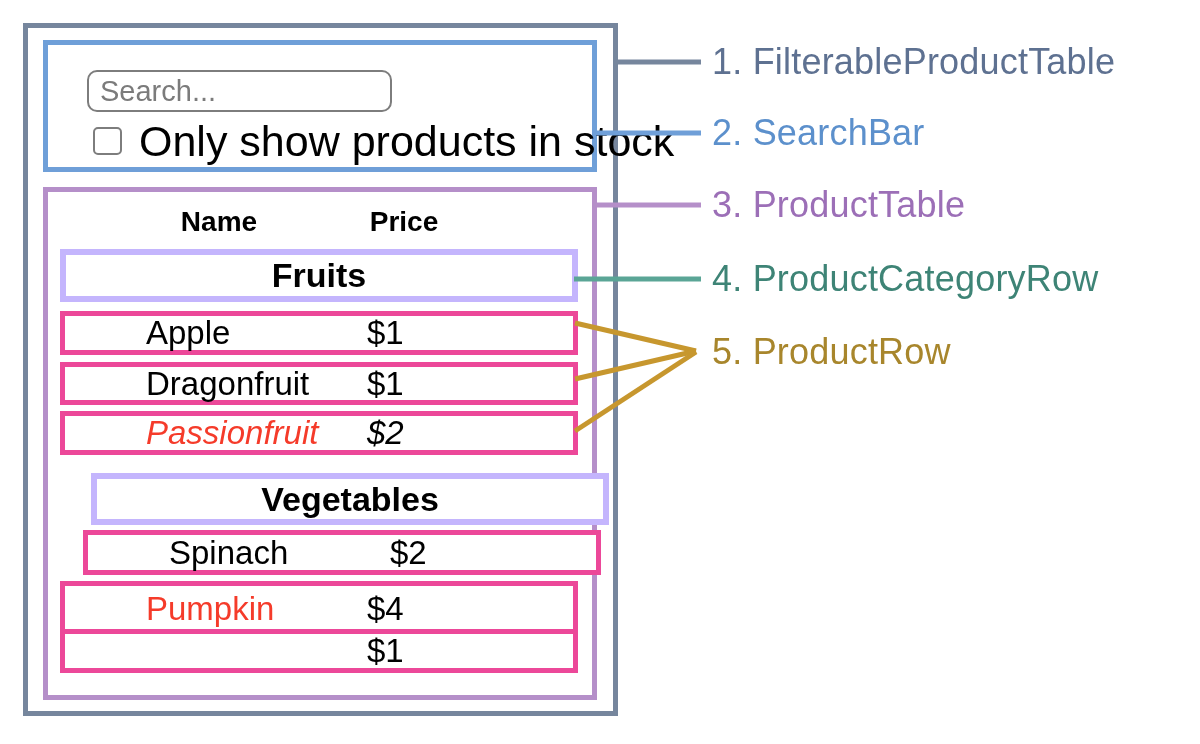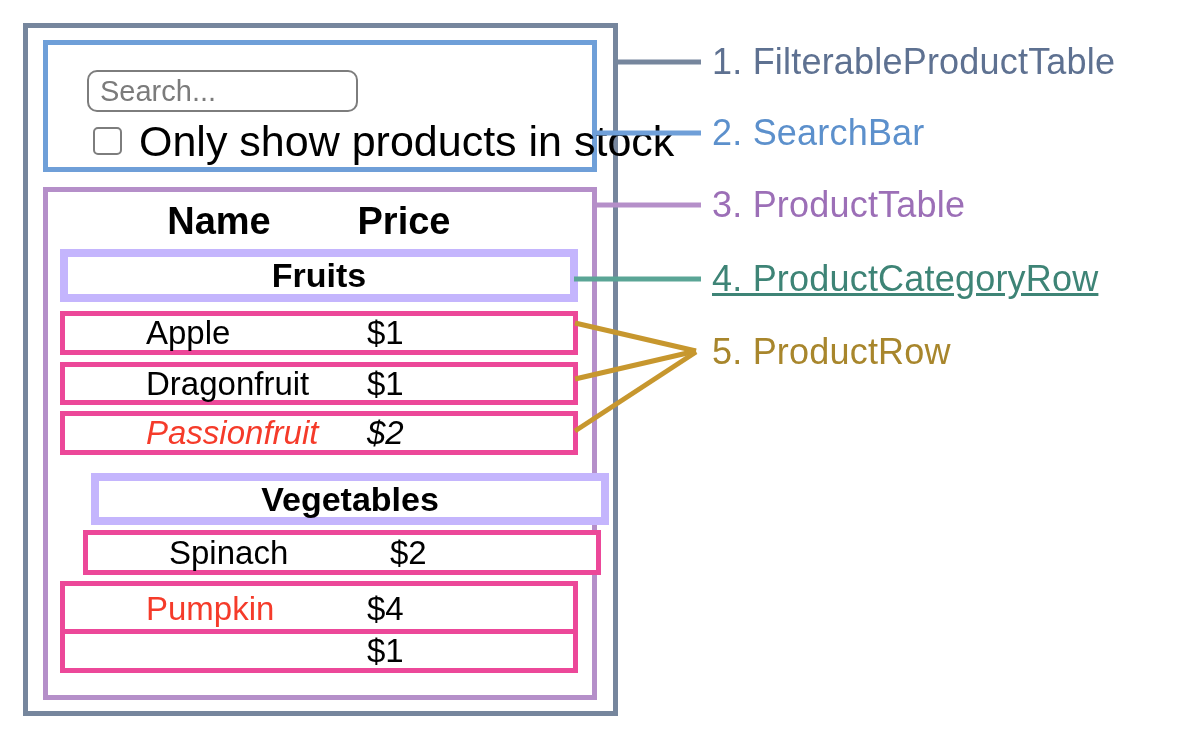--- a/index.html
+++ b/index.html
@@ -13,49 +13,49 @@
   }
   .abs { position: absolute; box-sizing: border-box; }
 
   
   .box-outer  { left: 23px;  top: 23px;  width: 595px; height: 693px; border: 5px solid #76869d; background: #ffffff; }
   .box-search { left: 43px;  top: 40px;  width: 554px; height: 132px; border: 5px solid #6f9fd8; background: #ffffff; }
   .box-table  { left: 43px;  top: 187px; width: 554px; height: 513px; border: 5px solid #b58fc9; background: #ffffff; }
 
   
   .search-input {
-    left: 87px; top: 70px; width: 271px; height: 42px;
+    left: 87px; top: 70px; width: 305px; height: 42px;
     border: 2px solid #7d7d7d; border-radius: 10px;
     font-family: "Liberation Sans", sans-serif;
     font-size: 29px; color: #444; padding: 0 0 0 11px;
     outline: none; background: #ffffff;
   }
   .search-input::placeholder { color: #7b7b7b; opacity: 1; }
   .checkbox {
     left: 93px; top: 127px; width: 29px; height: 28px;
     -webkit-appearance: none; appearance: none; margin: 0;
     border: 2.5px solid #7d7d7d; border-radius: 5px; background: #ffffff;
   }
   .checkbox-label {
     left: 139px; top: 124px; height: 34px; line-height: 34px;
     font-size: 43px; color: #000000; white-space: nowrap;
   }
 
   
   .col-header {
     top: 203px; height: 37px; line-height: 37px;
     transform: translateX(-50%);
-    font-size: 38px; font-weight: bold; color: #000000; white-space: nowrap;
+    font-size: 28px; font-weight: bold; color: #000000; white-space: nowrap;
   }
   .col-header.name  { left: 219px; }
   .col-header.price { left: 404px; }
 
   
   .trow { left: 60px; width: 518px; background: #ffffff; display: flex; align-items: center; }
-  .cat-row  { border: 8px solid #c4b5fd; justify-content: center; }
+  .cat-row  { border: 6px solid #c4b5fd; justify-content: center; }
   .prod-row { border: 5px solid #ec4899; padding-left: 48px; }
   .cat-text { font-size: 34px; font-weight: bold; color: #000000; }
   .cell-name  { padding-left: 33px; font-size: 33px; color: #000000; white-space: nowrap; }
   .cell-price { position: absolute; left: 302px; font-size: 33px; color: #000000; white-space: nowrap; }
   .out-of-stock .cell-name { color: #f53b2a; }
 
   .r-fruits      { top: 249px; height: 53px; }
   .r-apple       { top: 311px; height: 44px; }
   .r-dragonfruit { top: 362px; height: 43px; }
   .r-passion     { top: 411px; height: 44px; font-style: italic; }
@@ -65,21 +65,21 @@
   .r-peas        { top: 629px; height: 44px; }
 
   
   .anno {
     left: 712px; height: 40px; line-height: 40px;
     font-size: 36px; white-space: nowrap; letter-spacing: 0.2px;
   }
   .anno.l1 { top: 42px;  color: #5e7191; }
   .anno.l2 { top: 113px; color: #5c90cc; }
   .anno.l3 { top: 185px; color: #9c6fb7; }
-  .anno.l4 { top: 259px; color: #3e8476; text-decoration: underline; }
+  .anno.l4 { top: 259px; color: #3e8476; }
   .anno.l5 { top: 332px; color: #a8862c; }
 
   
   #connectors { left: 0; top: 0; width: 1200px; height: 744px; pointer-events: none; }
 </style>
 </head>
 <body>
 
 <div id="canvas">
 

